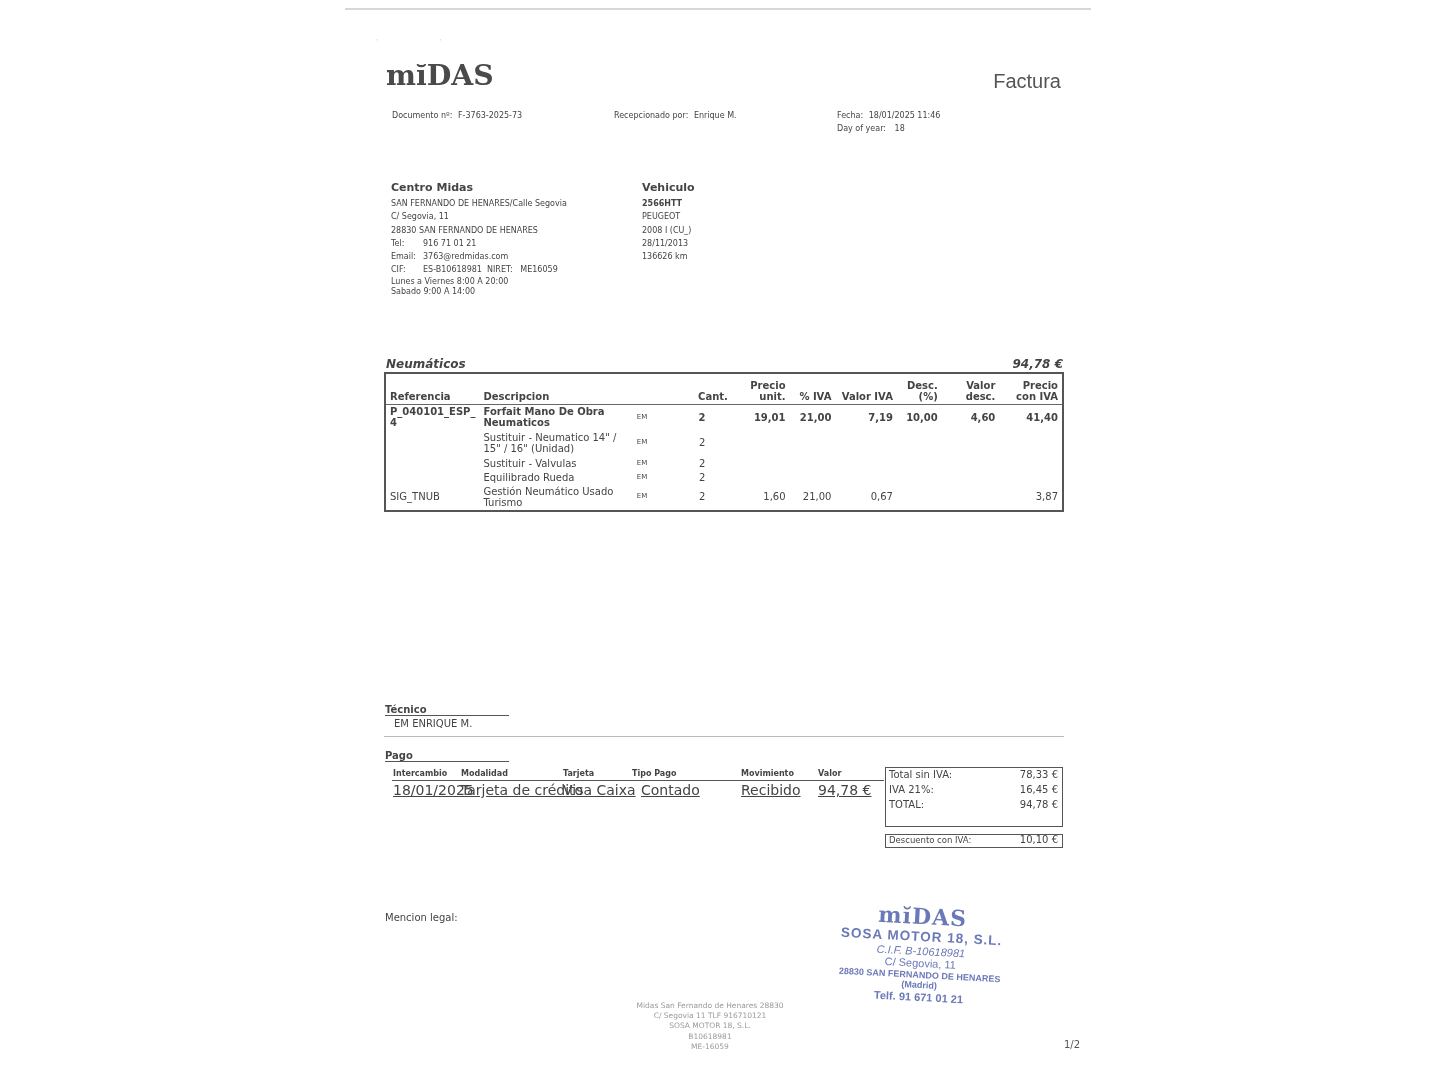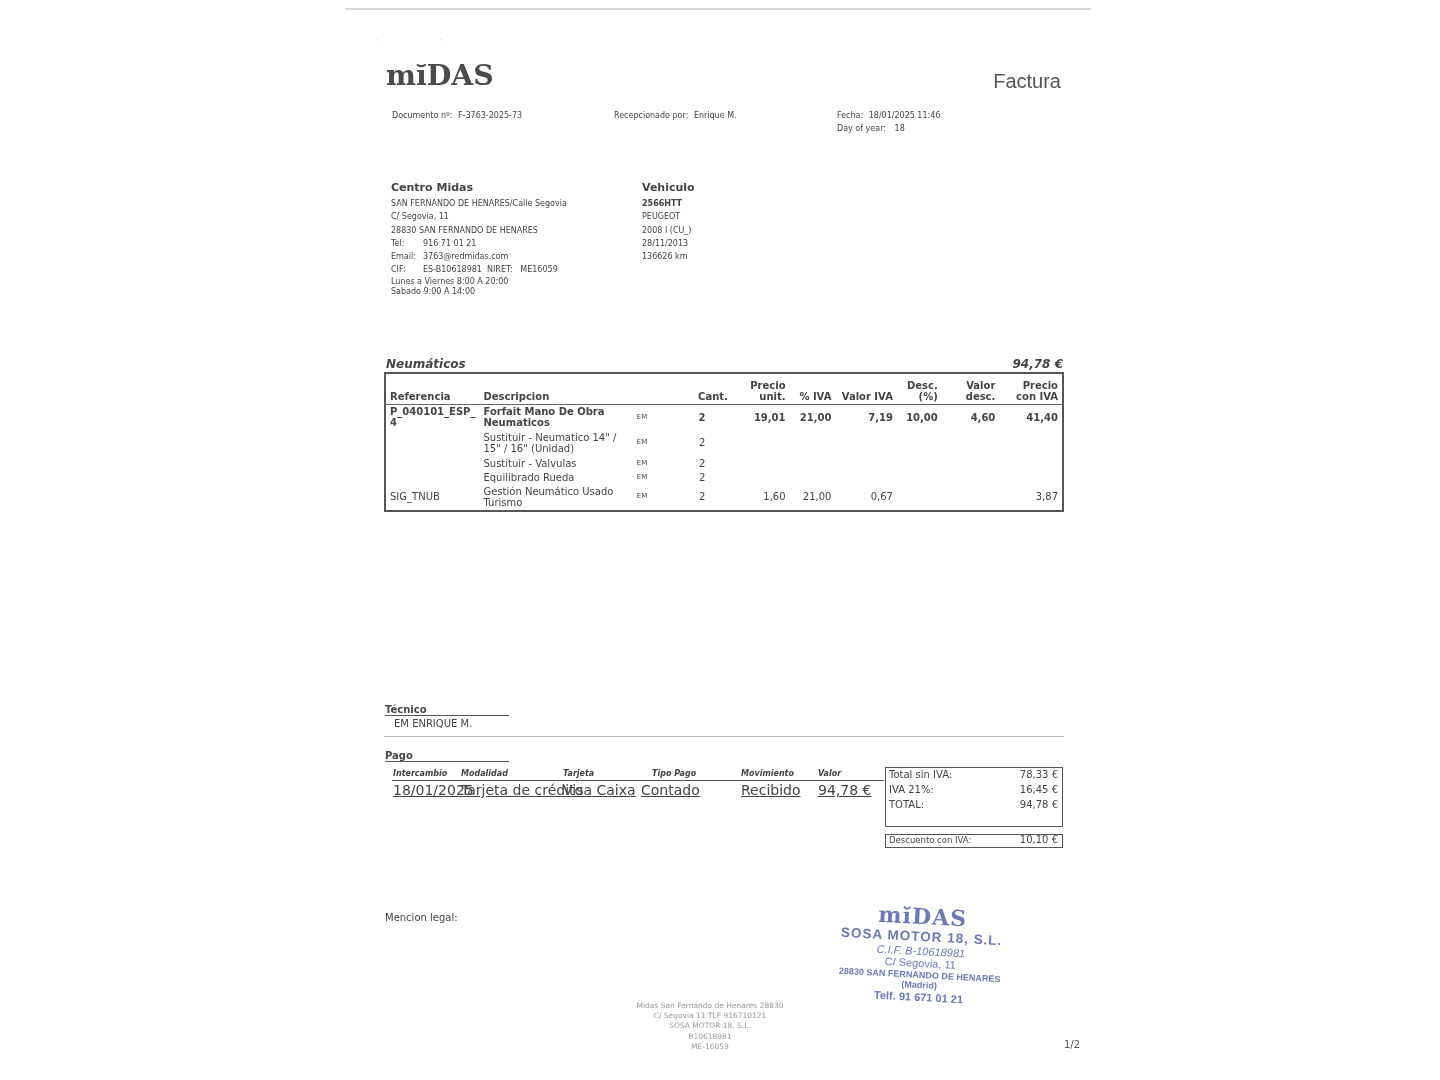--- a/index.html
+++ b/index.html
@@ -37,21 +37,21 @@
   .r { text-align: right; }
   .c { text-align: center; }
   .l { text-align: left; }
   tr.bold td { font-weight: bold; }
 
   .tec-title { left: 385px; top: 704px; font-size: 10px; font-weight: bold; color: #444; width: 124px; border-bottom: 1px solid #555; }
   .tec-val { left: 394px; top: 718px; font-size: 10px; color: #444; }
   .sep { left: 384px; top: 736px; width: 680px; border-top: 1px solid #bbb; }
   .pago-title { left: 385px; top: 750px; font-size: 10px; font-weight: bold; color: #444; width: 124px; border-bottom: 1px solid #555; }
   .pago-head { left: 392px; top: 768px; width: 492px; border-bottom: 1px solid #555; height: 12px; }
-  .pago-head span { position: absolute; font-size: 8px; font-weight: bold; color: #444; top: 1px; font-style: italic; }
+  .pago-head span { position: absolute; font-size: 8px; font-weight: bold; color: #444; top: 1px; }
   .pago-vals { left: 392px; top: 782px; width: 492px; height: 14px; }
   .pago-vals span { position: absolute; font-size: 14px; color: #444; top: 0; text-decoration: underline; }
 
   .totals { left: 885px; top: 739px; width: 176px; height: 58px; border: 1.5px solid #555; font-size: 10px; color: #444; margin-top: 28px; }
   .totals .row { position: absolute; left: 3px; right: 4px; height: 14px; }
   .totals .row span.v { position: absolute; right: 0; }
   .desc { left: 885px; top: 834px; width: 176px; height: 12px; border: 1.5px solid #555; font-size: 8.5px; color: #444; }
   .desc span { position: absolute; top: 0px; }
 
   .mencion { left: 385px; top: 912px; font-size: 10px; color: #444; }
@@ -210,21 +210,21 @@
 
 <div class="abs tec-title">Técnico</div>
 <div class="abs tec-val">EM ENRIQUE M.</div>
 <div class="abs sep"></div>
 
 <div class="abs pago-title">Pago</div>
 <div class="abs pago-head">
   <span style="left:1px">Intercambio</span>
   <span style="left:69px">Modalidad</span>
   <span style="left:171px">Tarjeta</span>
-  <span style="left:260px">Tipo Pago</span>
+  <span style="left:240px">Tipo Pago</span>
   <span style="left:349px">Movimiento</span>
   <span style="left:426px">Valor</span>
 </div>
 <div class="abs pago-vals">
   <span style="left:1px">18/01/2025</span>
   <span style="left:69px">Tarjeta de crédito</span>
   <span style="left:171px">Visa Caixa</span>
   <span style="left:249px">Contado</span>
   <span style="left:349px">Recibido</span>
   <span style="left:426px">94,78 €</span>

